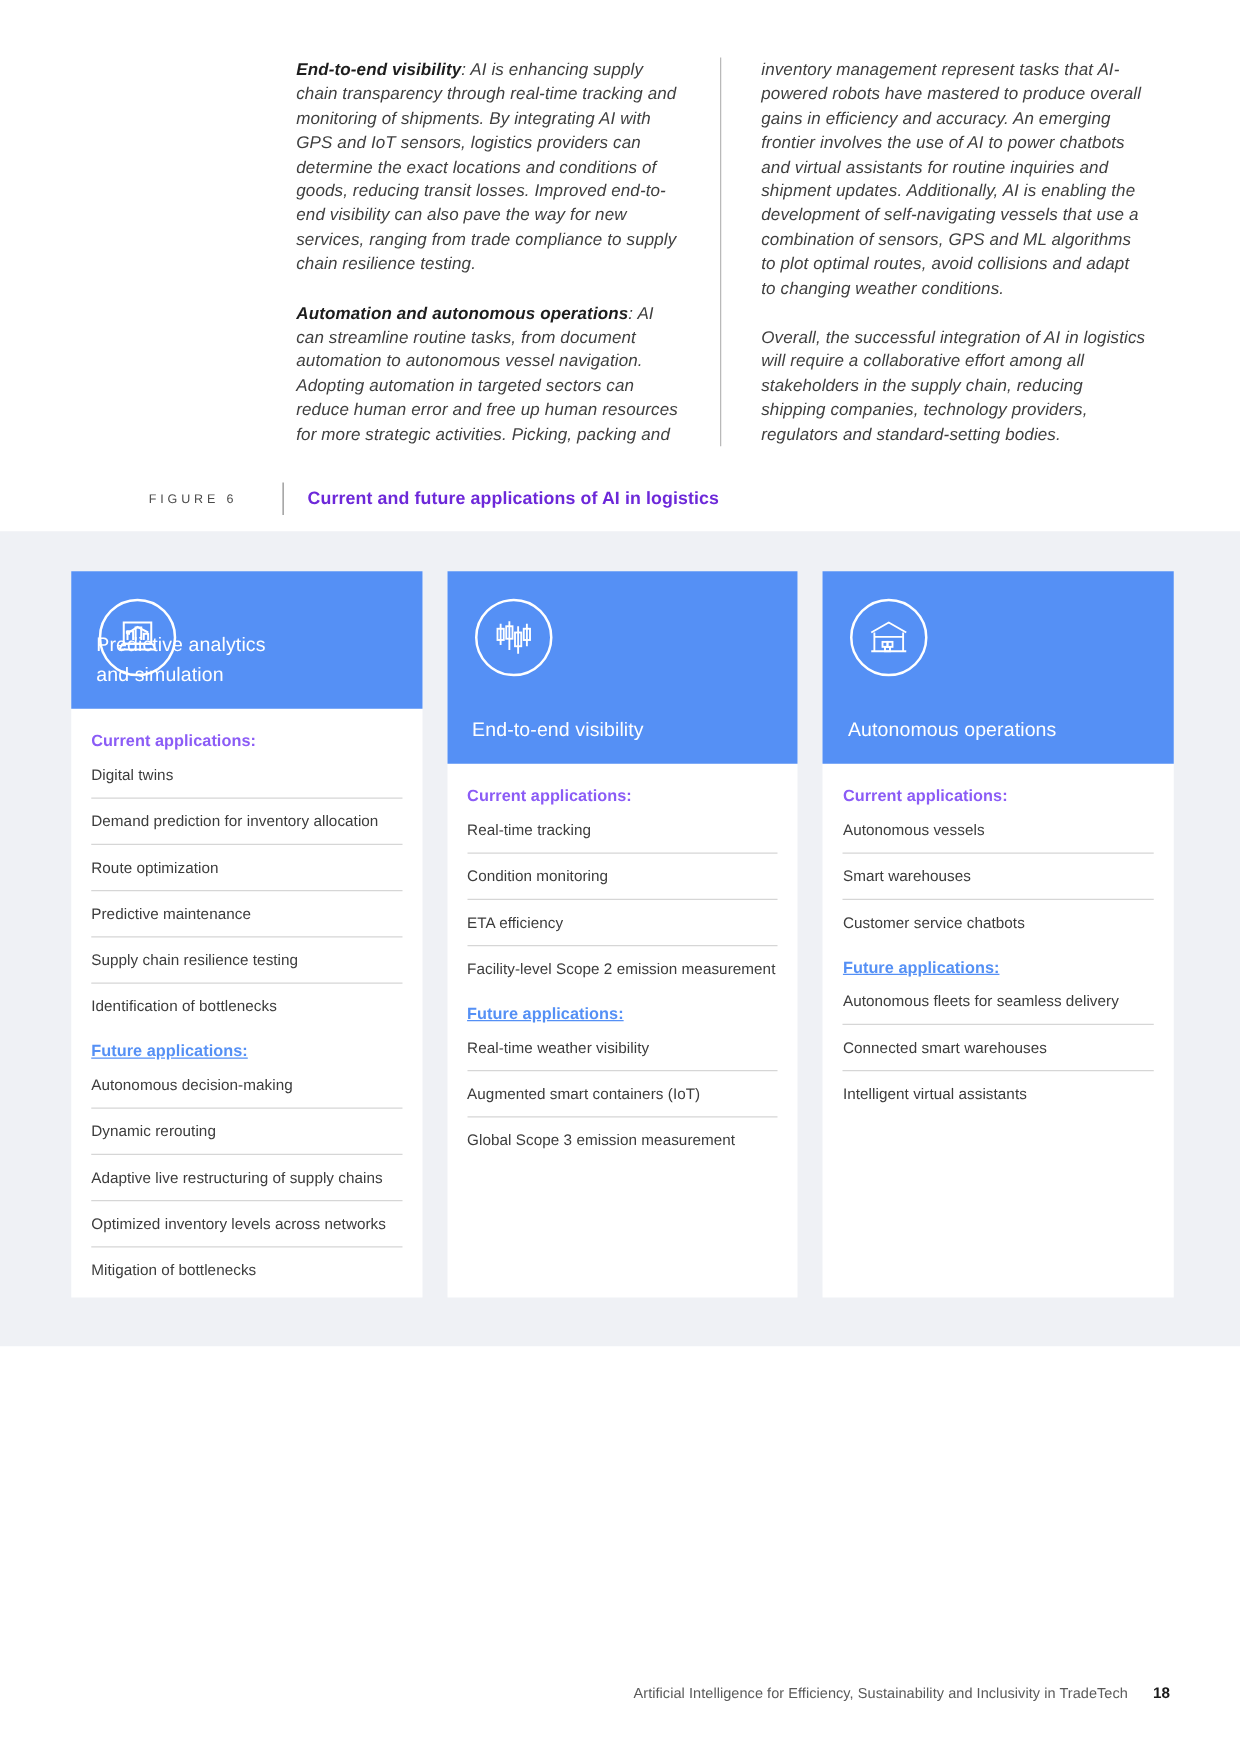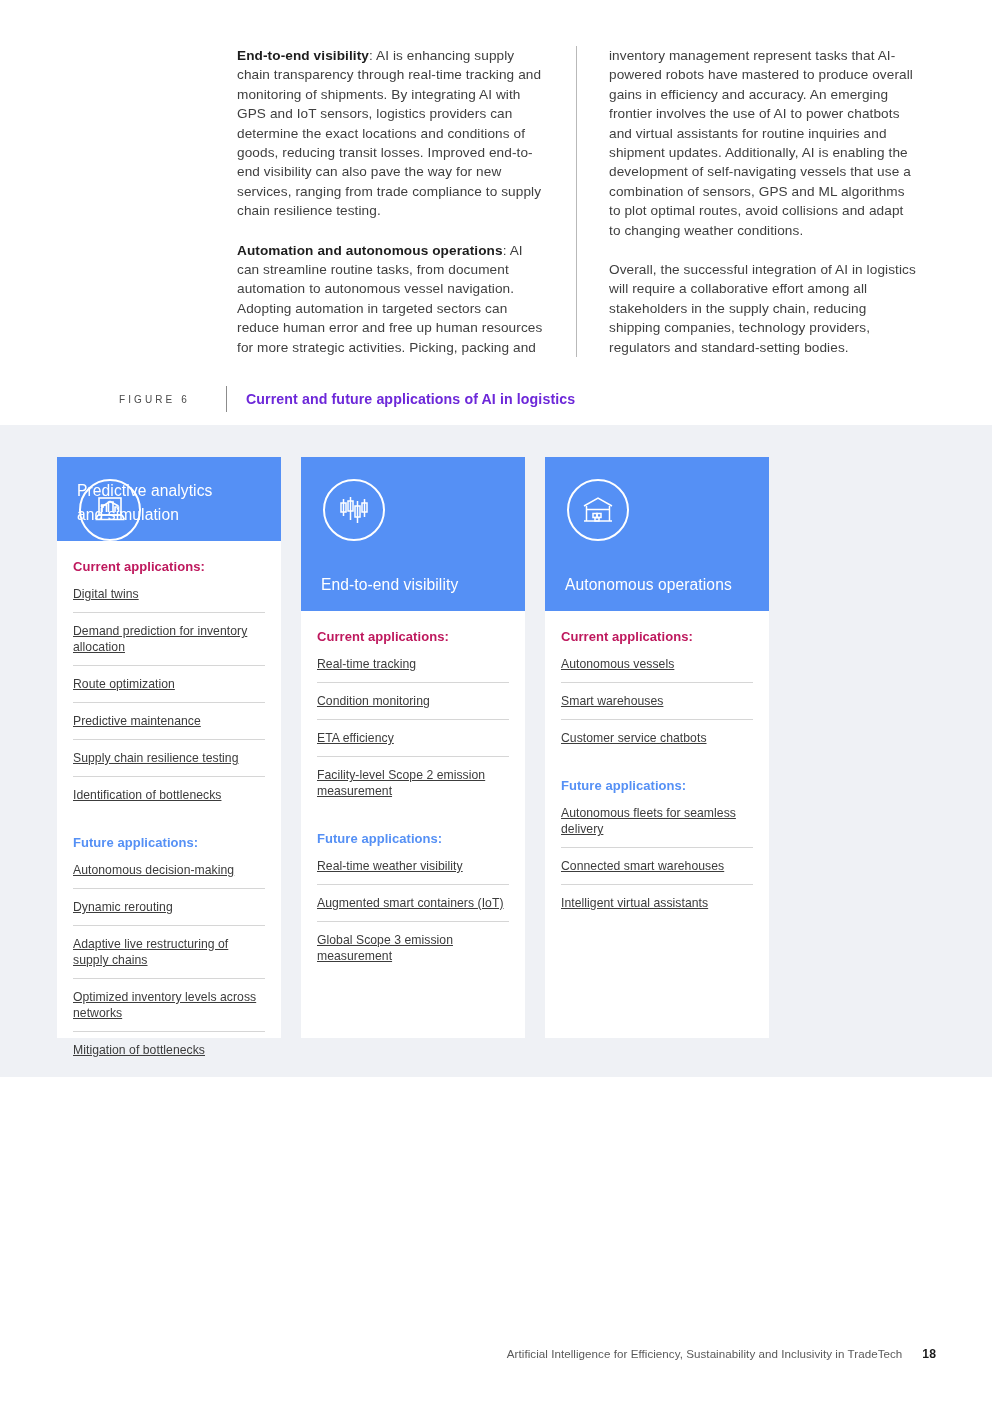--- a/index.html
+++ b/index.html
@@ -35,20 +35,21 @@
   }
   .col-right {
     padding-left: 32px;
   }
   .para {
     font-size: 13.6px;
     line-height: 19.4px;
     color: #3f3f3f;
     margin: 0 0 20px 0;
     letter-spacing: 0.1px;
+    font-style: italic;
   }
   .para:last-child { margin-bottom: 0; }
   .para b { font-weight: bold; color: #1d1d1d; }
 
   
   .figure-caption {
     position: absolute;
     top: 386px;
     left: 119px;
     display: flex;
@@ -82,21 +83,21 @@
     width: 992px;
     height: 652px;
     background: #eff1f5;
   }
 
   
   .cards {
     position: absolute;
     top: 457px;
     left: 57px;
-    width: 712px;
+    width: 882px;
     display: flex;
     gap: 20px;
   }
   .card {
     width: 284px;
     background: #ffffff;
     display: flex;
     flex-direction: column;
     height: 581px;
     box-sizing: border-box;
@@ -135,28 +136,27 @@
     padding: 18px 16px 14px 16px;
     flex: 1;
     box-sizing: border-box;
   }
   .sec-head {
     font-size: 13px;
     font-weight: bold;
     margin: 0 0 12px 0;
     letter-spacing: 0.05px;
   }
-  .sec-head.current { color: #be185d; }
+  .sec-head.current { color: #8b5cf6; }
   .sec-head.future  { color: #5590f5; }
-  .sec-head.future  { margin-top: 32px; }
+  .sec-head.future  { margin-top: 20px; text-decoration: underline; }
   .item-list {
     list-style: none;
     margin: 0 0 0 0;
     padding: 0;
-    text-decoration: underline;
   }
   .item-list li {
     font-size: 12.2px;
     line-height: 16px;
     color: #3c3c3c;
     padding: 0 0 10px 0;
     border-bottom: 1px solid #d6d6d6;
     margin-bottom: 10px;
     letter-spacing: 0.05px;
   }

